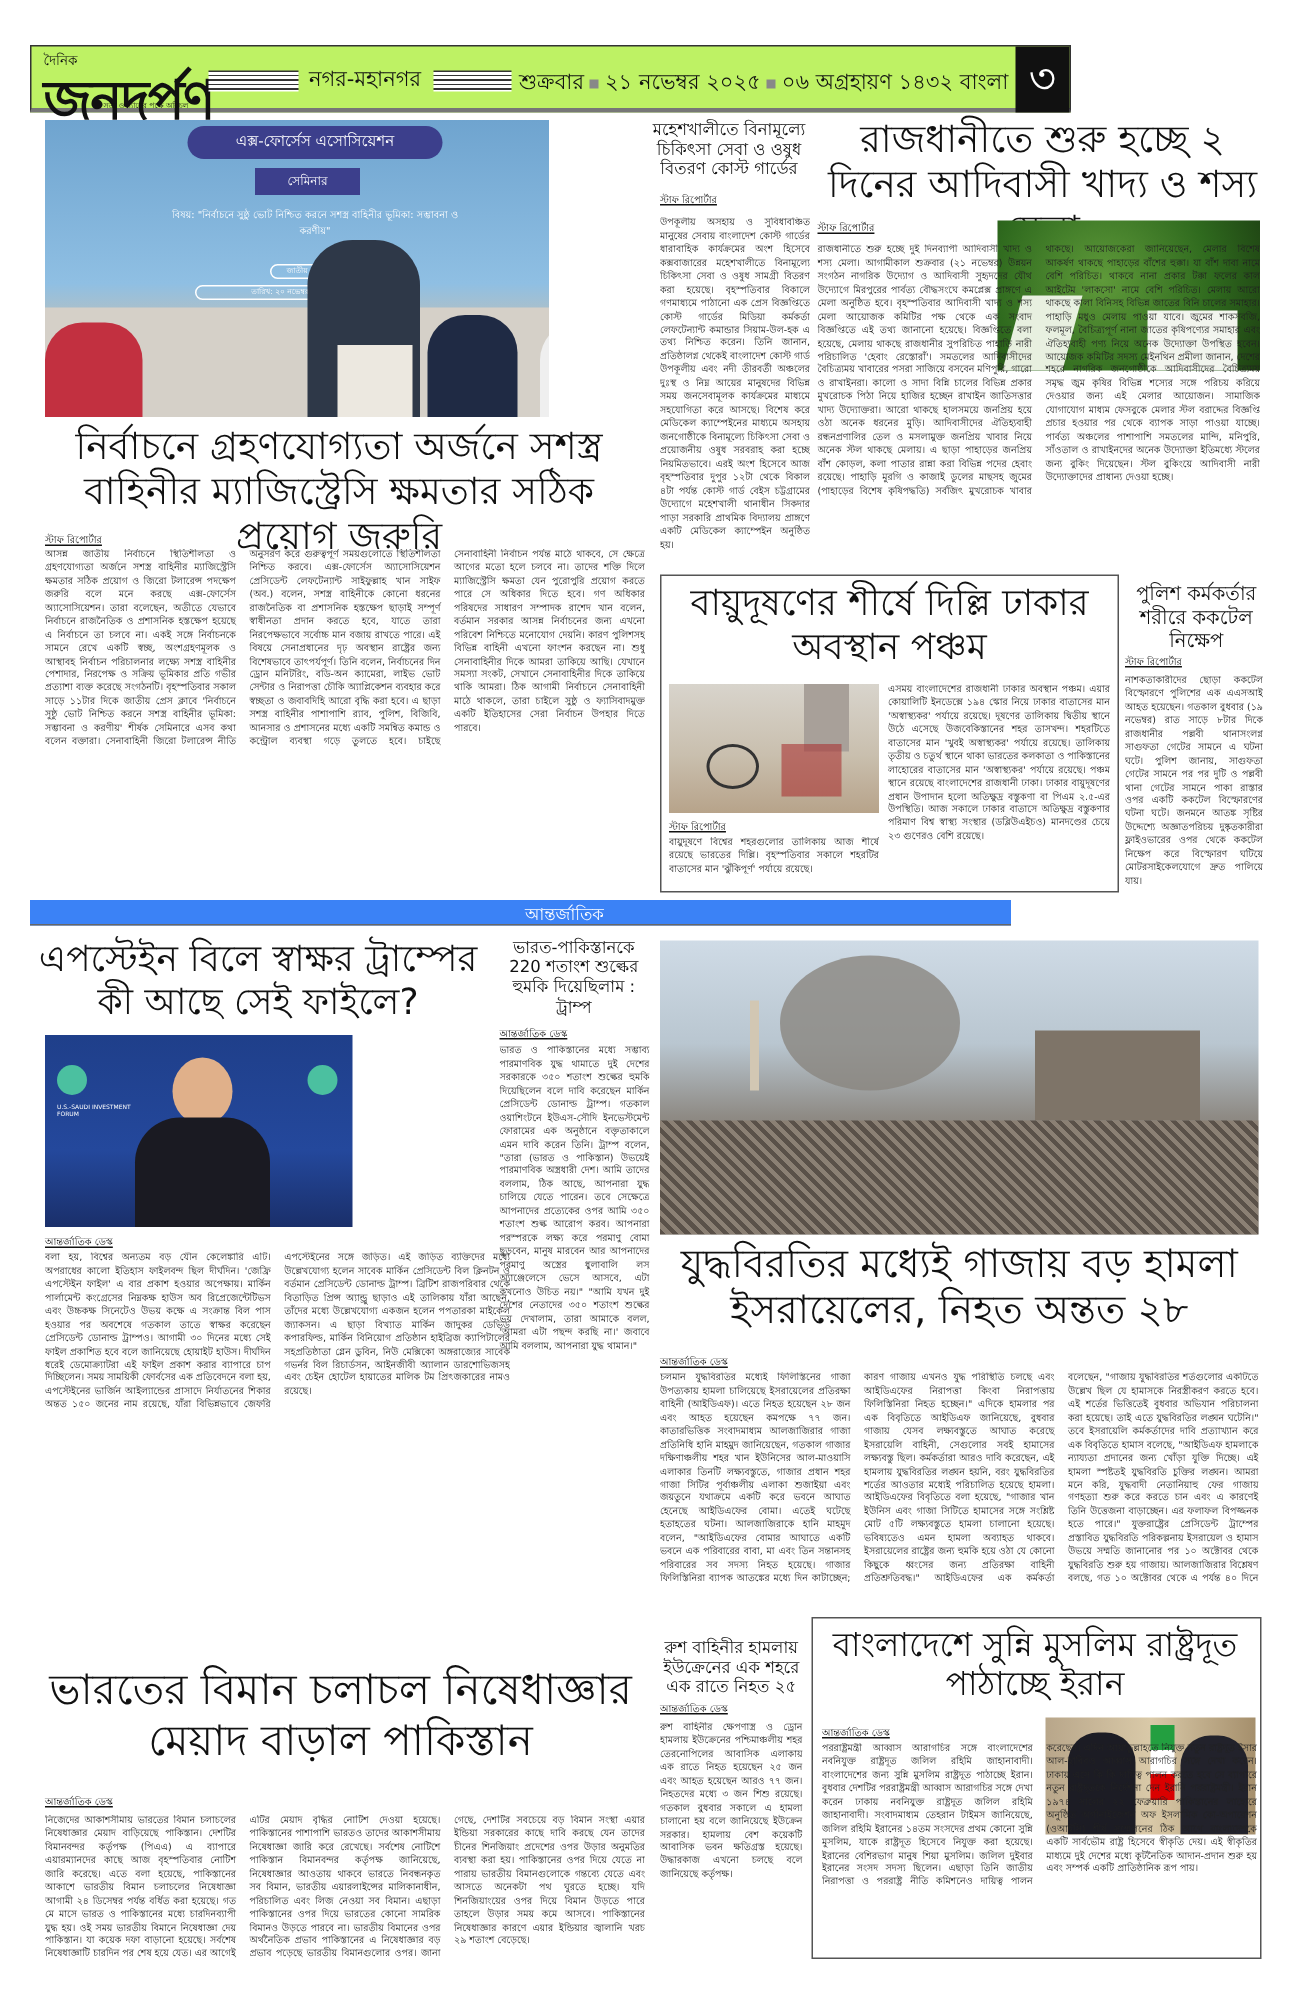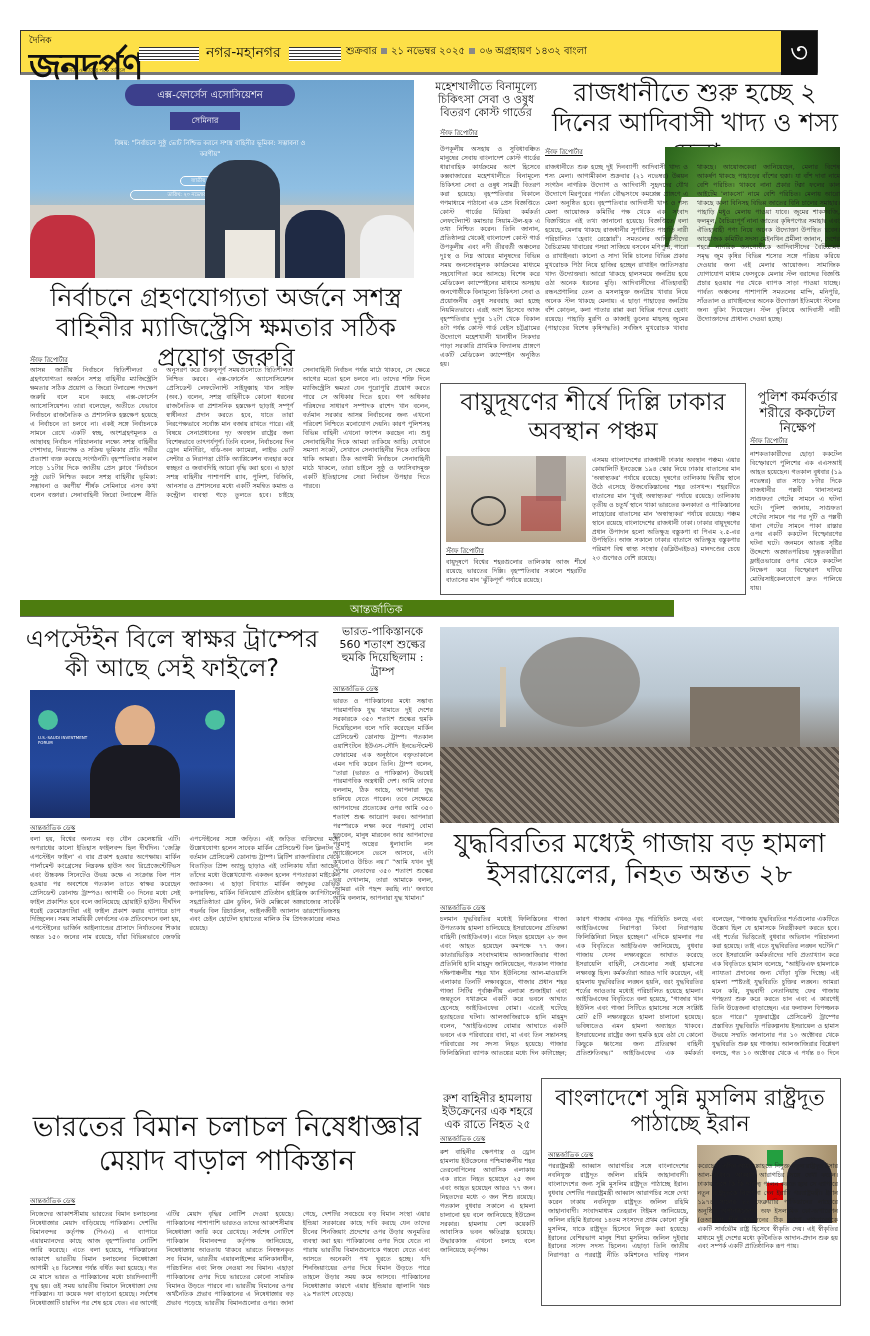--- a/index.html
+++ b/index.html
@@ -1,53 +1,53 @@
 <!DOCTYPE html>
 <html><head>
 <meta charset="utf-8">
 <style>
   * { box-sizing: border-box; margin: 0; padding: 0; }
   body { width: 870px; height: 1336px; background: #fff; font-family: "DejaVu Serif", serif; color: #111; position: relative; overflow: hidden; }
   .abs { position: absolute; }
-  .masthead { left: 20px; top: 30px; width: 798px; height: 45px; border: 1px solid #333; border-bottom: 3px solid #777; background: #fde047; padding-left: 42px; }
+  .masthead { left: 20px; top: 30px; width: 694px; height: 45px; border: 1px solid #333; border-bottom: 3px solid #777; background: #bef264; padding-left: 42px; }
   .logo-small { left: 8px; top: 2px; font-size: 9px; font-family: "DejaVu Sans", sans-serif; }
   .logo { left: 8px; top: 8px; font-size: 36px; font-weight: bold; font-family: "DejaVu Sans", sans-serif; letter-spacing: -1px; }
   .logo-tag { left: 48px; top: 36px; font-size: 5px; font-family: "DejaVu Sans", sans-serif; }
   .rules { height: 14px; background: repeating-linear-gradient(#333 0 1px, #fff 1px 3px); }
   .section-name { left: 185px; top: 10px; font-size: 14px; font-family: "DejaVu Sans", sans-serif; }
-  .dateline { left: 325px; top: 12px; font-size: 10px; font-family: "DejaVu Sans", sans-serif; }
+  .dateline { left: 325px; top: 12px; font-size: 14px; font-family: "DejaVu Sans", sans-serif; }
   .dateline .sq { display: inline-block; width: 6px; height: 6px; background: #888; margin: 0 4px; }
   .page-no { right: 0; top: 0; width: 36px; height: 44px; background: #111; color: #fff; font-size: 28px; text-align: center; line-height: 44px; font-family: "DejaVu Sans", sans-serif; }
   .photo { background: #888; overflow: hidden; }
   .headline { font-family: "DejaVu Sans", sans-serif; text-align: center; line-height: 1.2; }
   .byline { font-size: 6.5px; font-family: "DejaVu Sans", sans-serif; text-decoration: underline; }
   .body { font-size: 6.3px; line-height: 1.42; text-align: justify; color: #222; font-family: "DejaVu Sans", sans-serif; overflow: hidden; }
   .box { border: 1px solid #555; }
-  .band { left: 20px; top: 600px; width: 654px; height: 17px; background: #4d7c0f; border-bottom: 1px solid #666; }
+  .band { left: 20px; top: 600px; width: 654px; height: 17px; background: #3b82f6; border-bottom: 1px solid #666; }
   .band span { position: absolute; left: 330px; top: 1px; color: #fff; font-size: 11px; font-family: "DejaVu Sans", sans-serif; }
   .cols3 { column-count: 3; column-gap: 9px; }
   .cols2 { column-count: 2; column-gap: 9px; }
 </style>
 </head>
 <body>
 
 <div class="abs masthead">
   <div class="abs logo-small">দৈনিক</div>
   <div class="abs logo">জনদর্পণ</div>
   <div class="abs logo-tag">সত্য ও ন্যায়ের পক্ষে অবিচল</div>
   <div class="abs rules" style="left:118px;top:16px;width:60px;"></div>
   <div class="abs section-name">নগর-মহানগর</div>
   <div class="abs rules" style="left:268px;top:16px;width:52px;"></div>
   <div class="abs dateline">
     <span>শুক্রবার</span><span class="sq"></span><span>২১ নভেম্বর ২০২৫</span><span class="sq"></span><span>০৬ অগ্রহায়ণ ১৪৩২ বাংলা</span>
   </div>
   <div class="abs page-no">৩</div>
 </div>
 
-<div class="abs photo" style="left:30px;top:80px;width:384px;height:198px;background:linear-gradient(180deg,#6fa4cf 0%,#8fbfe3 55%,#c9c1b0 75%,#7a6e60 100%);">
+<div class="abs photo" style="left:30px;top:80px;width:336px;height:198px;background:linear-gradient(180deg,#6fa4cf 0%,#8fbfe3 55%,#c9c1b0 75%,#7a6e60 100%);">
   <div class="abs" style="left:95px;top:4px;width:170px;height:22px;background:#3c3f8c;border-radius:11px;color:#fff;font-size:10px;text-align:center;line-height:22px;font-family:'DejaVu Sans',sans-serif;">এক্স-ফোর্সেস এসোসিয়েশন</div>
   <div class="abs" style="left:140px;top:32px;width:70px;height:18px;background:#3c3f8c;color:#fff;font-size:8px;text-align:center;line-height:18px;font-family:'DejaVu Sans',sans-serif;">সেমিনার</div>
   <div class="abs" style="left:80px;top:58px;width:200px;color:#fff;font-size:6.5px;text-align:center;font-family:'DejaVu Sans',sans-serif;">বিষয়: "নির্বাচনে সুষ্ঠু ভোট নিশ্চিত করনে সশস্ত্র বাহিনীর ভূমিকা: সম্ভাবনা ও করণীয়"</div>
   <div class="abs" style="left:150px;top:96px;width:55px;color:#fff;font-size:5px;border:1px solid #fff;border-radius:6px;text-align:center;font-family:'DejaVu Sans',sans-serif;">জাতীয় প্রেসক্লাব</div>
   <div class="abs" style="left:100px;top:110px;width:140px;color:#fff;font-size:5px;border:1px solid #fff;border-radius:6px;text-align:center;font-family:'DejaVu Sans',sans-serif;">তারিখ: ২০ নভেম্বর, বৃহস্পতিবার</div>
   <div class="abs" style="left:0;top:125px;width:400px;height:73px;background:#d5d0c8;"></div>
   <div class="abs" style="left:175px;top:80px;width:75px;height:118px;background:#2e3848;border-radius:30px 30px 0 0;"></div>
   <div class="abs" style="left:195px;top:150px;width:50px;height:48px;background:#ece8e0;"></div>
   <div class="abs" style="left:0;top:135px;width:65px;height:63px;background:#c23040;border-radius:25px 25px 0 0;"></div>
   <div class="abs" style="left:255px;top:130px;width:60px;height:68px;background:#1f2a44;border-radius:25px 25px 0 0;"></div>
@@ -92,21 +92,21 @@
 <div class="abs photo" style="left:30px;top:690px;width:205px;height:128px;background:linear-gradient(180deg,#1f3f8a 0%,#24489c 60%,#1a2f6a 100%);">
   <div class="abs" style="left:8px;top:20px;width:20px;height:20px;border-radius:50%;background:#4bc0a0;"></div>
   <div class="abs" style="left:175px;top:20px;width:20px;height:20px;border-radius:50%;background:#4bc0a0;"></div>
   <div class="abs" style="left:8px;top:45px;width:60px;color:#fff;font-size:4px;font-family:'DejaVu Sans',sans-serif;">U.S.-SAUDI INVESTMENT FORUM</div>
   <div class="abs" style="left:85px;top:15px;width:40px;height:45px;border-radius:50%;background:#e0b08a;"></div>
   <div class="abs" style="left:60px;top:55px;width:90px;height:73px;background:#1a1a22;border-radius:30px 30px 0 0;"></div>
 </div>
 <div class="abs byline" style="left:30px;top:823px;">আন্তর্জাতিক ডেস্ক</div>
 <div class="abs body cols2" style="left:30px;top:835px;width:310px;height:255px;">বলা হয়, বিশ্বের অন্যতম বড় যৌন কেলেঙ্কারি এটি। অপরাধের কালো ইতিহাস ফাইলবন্দ ছিল দীর্ঘদিন। 'জেফ্রি এপস্টেইন ফাইল' এ বার প্রকাশ হওয়ার অপেক্ষায়। মার্কিন পার্লামেন্ট কংগ্রেসের নিম্নকক্ষ হাউস অব রিপ্রেজেন্টেটিভস এবং উচ্চকক্ষ সিনেটেও উভয় কক্ষে এ সংক্রান্ত বিল পাস হওয়ার পর অবশেষে গতকাল তাতে স্বাক্ষর করেছেন প্রেসিডেন্ট ডোনাল্ড ট্রাম্পও। আগামী ৩০ দিনের মধ্যে সেই ফাইল প্রকাশিত হবে বলে জানিয়েছে হোয়াইট হাউস। দীর্ঘদিন ধরেই ডেমোক্র্যাটরা এই ফাইল প্রকাশ করার ব্যাপারে চাপ দিচ্ছিলেন। সময় সাময়িকী ফোর্বসের এক প্রতিবেদনে বলা হয়, এপস্টেইনের ভার্জিন আইল্যান্ডের প্রাসাদে নির্যাতনের শিকার অন্তত ১৫০ জনের নাম রয়েছে, যাঁরা বিভিন্নভাবে জেফরি এপস্টেইনের সঙ্গে জড়িত। এই জড়িত ব্যক্তিদের মধ্যে উল্লেখযোগ্য হলেন সাবেক মার্কিন প্রেসিডেন্ট বিল ক্লিনটন ও বর্তমান প্রেসিডেন্ট ডোনাল্ড ট্রাম্প। ব্রিটিশ রাজপরিবার থেকে বিতাড়িত প্রিন্স অ্যান্ড্রু ছাড়াও এই তালিকায় যাঁরা আছেন, তাঁদের মধ্যে উল্লেখযোগ্য একজন হলেন পপতারকা মাইকেল জ্যাকসন। এ ছাড়া বিখ্যাত মার্কিন জাদুকর ডেভিড কপারফিল্ড, মার্কিন বিনিয়োগ প্রতিষ্ঠান হাইব্রিজ ক্যাপিটালের সহপ্রতিষ্ঠাতা গ্লেন ডুবিন, নিউ মেক্সিকো অঙ্গরাজ্যের সাবেক গভর্নর বিল রিচার্ডসন, আইনজীবী অ্যালান ডারশোভিজসহ এবং চেইন হোটেল হায়াতের মালিক টম প্রিৎজকারের নামও রয়েছে।</div>
 
-<div class="abs headline" style="left:330px;top:625px;width:105px;font-size:11px;">ভারত-পাকিস্তানকে 560 শতাংশ শুল্কের হুমকি দিয়েছিলাম : ট্রাম্প</div>
+<div class="abs headline" style="left:330px;top:625px;width:105px;font-size:11px;">ভারত-পাকিস্তানকে 220 শতাংশ শুল্কের হুমকি দিয়েছিলাম : ট্রাম্প</div>
 <div class="abs byline" style="left:333px;top:684px;">আন্তর্জাতিক ডেস্ক</div>
 <div class="abs body" style="left:333px;top:697px;width:100px;height:392px;">ভারত ও পাকিস্তানের মধ্যে সম্ভাব্য পারমাণবিক যুদ্ধ থামাতে দুই দেশের সরকারকে ৩৫০ শতাংশ শুল্কের হুমকি দিয়েছিলেন বলে দাবি করেছেন মার্কিন প্রেসিডেন্ট ডোনাল্ড ট্রাম্প। গতকাল ওয়াশিংটনে ইউএস-সৌদি ইনভেস্টমেন্ট ফোরামের এক অনুষ্ঠানে বক্তৃতাকালে এমন দাবি করেন তিনি। ট্রাম্প বলেন, "তারা (ভারত ও পাকিস্তান) উভয়েই পারমাণবিক অস্ত্রধারী দেশ। আমি তাদের বললাম, ঠিক আছে, আপনারা যুদ্ধ চালিয়ে যেতে পারেন। তবে সেক্ষেত্রে আপনাদের প্রত্যেকের ওপর আমি ৩৫০ শতাংশ শুল্ক আরোপ করব। আপনারা পরস্পরকে লক্ষ্য করে পরমাণু বোমা ছুড়বেন, মানুষ মারবেন আর আপনাদের পরমাণু অস্ত্রের ধুলাবালি লস অ্যাঞ্জেলেসে ভেসে আসবে, এটা কখনোও উচিত নয়।" "আমি যখন দুই দেশের নেতাদের ৩৫০ শতাংশ শুল্কের ভয় দেখালাম, তারা আমাকে বলল, 'আমরা এটা পছন্দ করছি না।' জবাবে আমি বললাম, আপনারা যুদ্ধ থামান।"</div>
 
 <div class="abs photo" style="left:440px;top:627px;width:399px;height:196px;background:linear-gradient(180deg,#cfdbe6 0%,#b9c6d0 35%,#8e8a84 60%,#6d655c 100%);">
   <div class="abs" style="left:80px;top:10px;width:120px;height:90px;border-radius:50%;background:#8a8680;opacity:.8;"></div>
   <div class="abs" style="left:60px;top:40px;width:6px;height:60px;background:#d2c7b3;"></div>
   <div class="abs" style="left:250px;top:60px;width:110px;height:60px;background:#7e7468;"></div>
   <div class="abs" style="left:0;top:120px;width:399px;height:76px;background:repeating-linear-gradient(45deg,#5a5149 0 3px,#8b8074 3px 6px);"></div>
 </div>
 <div class="abs headline" style="left:440px;top:828px;width:399px;font-size:26px;">যুদ্ধবিরতির মধ্যেই গাজায় বড় হামলা ইসরায়েলের, নিহত অন্তত ২৮</div>

